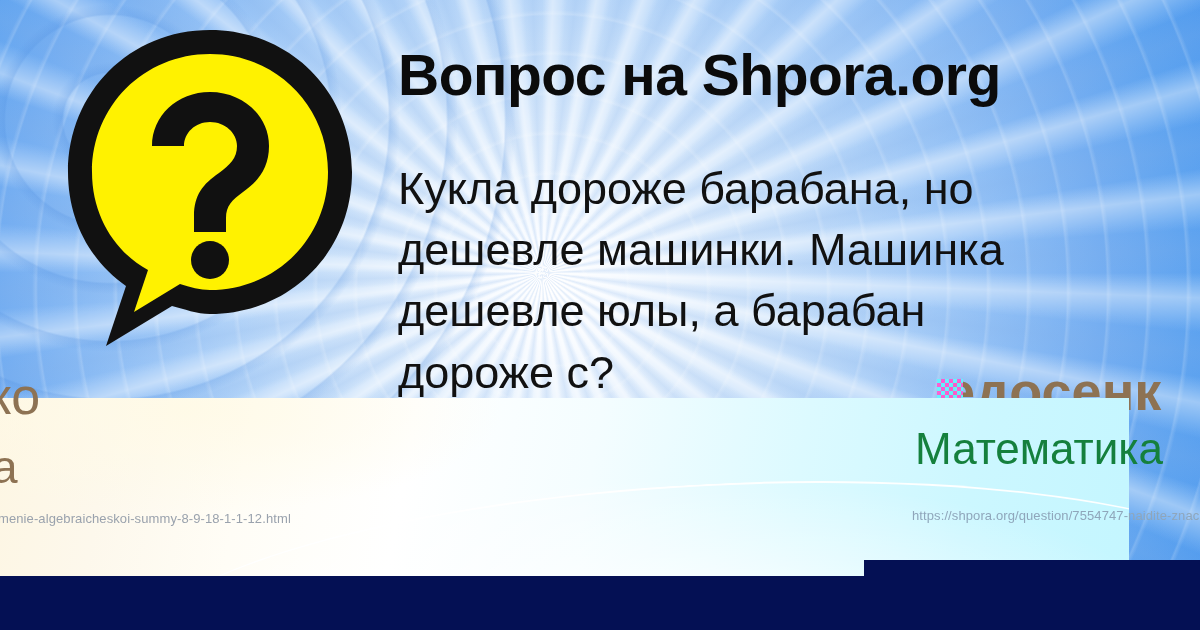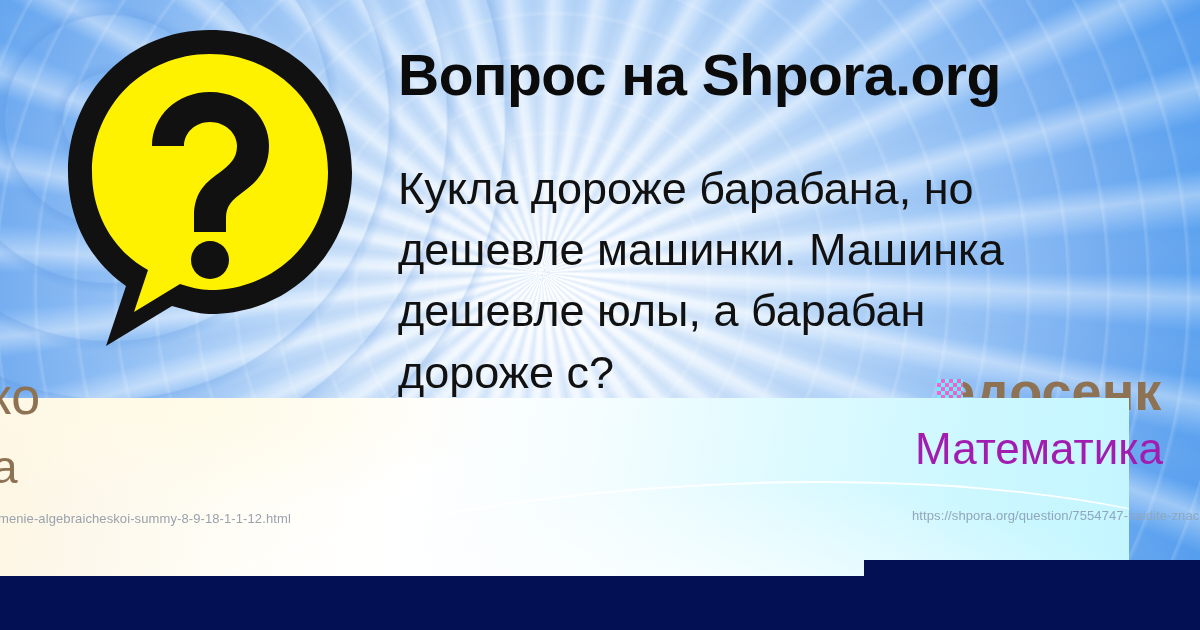--- a/index.html
+++ b/index.html
@@ -121,21 +121,21 @@
   .sec-left-frag{
     position:absolute;left:-12px;top:366px;
     font-size:52px;color:#8d7253;white-space:nowrap;font-weight:normal;
   }
   .sec-left-frag2{
     position:absolute;left:-8px;top:440px;
     font-size:46px;color:#8d7253;white-space:nowrap;font-weight:normal;
   }
   .sec-subject{
     position:absolute;left:915px;top:424px;
-    font-size:44px;color:#a21caf;white-space:nowrap;font-weight:normal;
+    font-size:44px;color:#15803d;white-space:nowrap;font-weight:normal;
   }
   .sec-url-left{
     position:absolute;left:-2px;top:511px;
     font-size:13px;color:#9aa2ad;white-space:nowrap;letter-spacing:.1px;
   }
   .sec-url-right{
     position:absolute;left:912px;top:508px;
     font-size:13px;color:#8fa6bb;white-space:nowrap;letter-spacing:.1px;
   }
 

